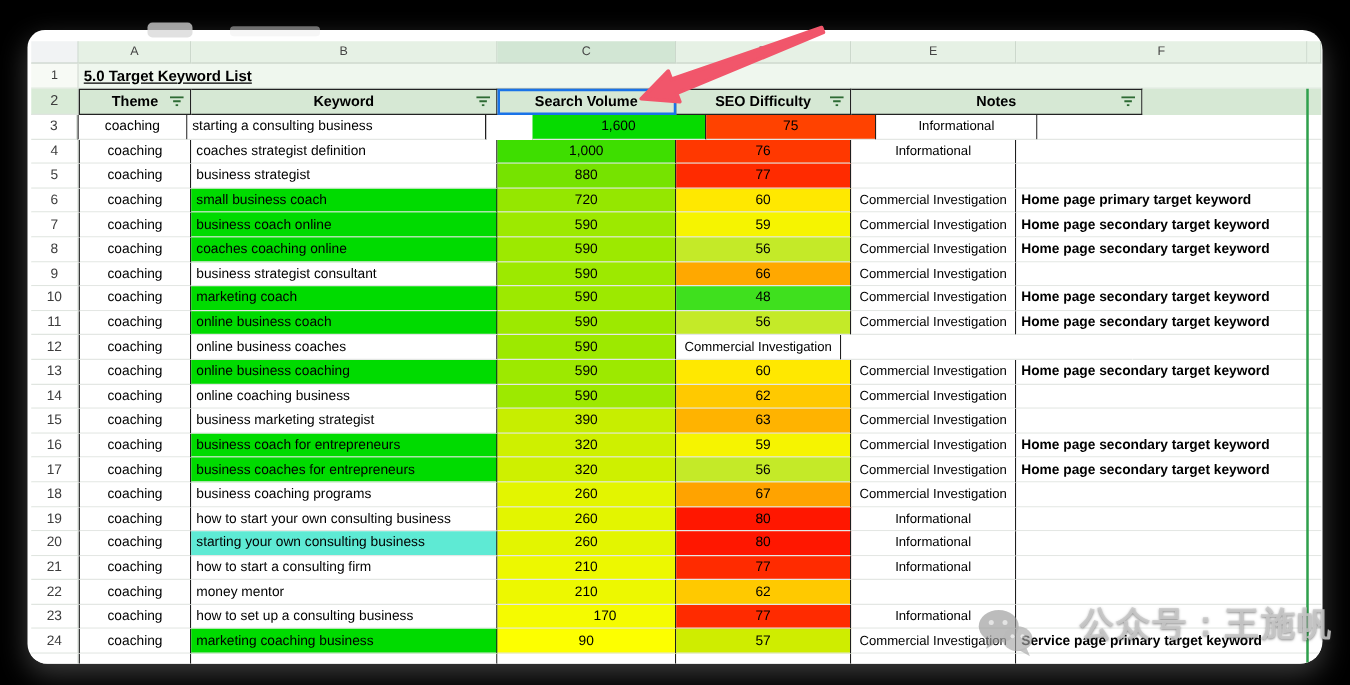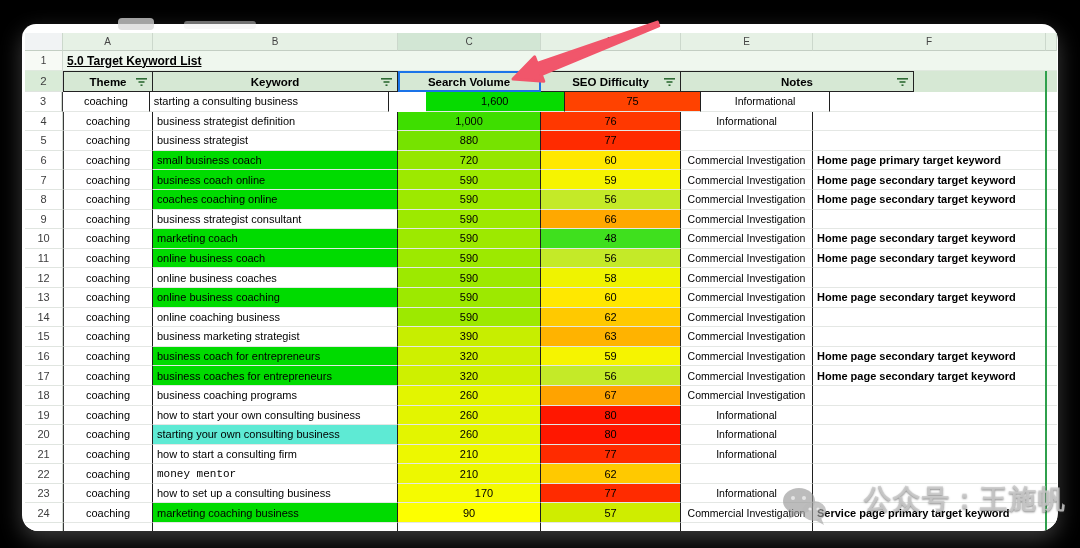--- a/index.html
+++ b/index.html
@@ -148,21 +148,21 @@
     <div class="cell c-b kw" style="background: rgb(255, 255, 255);">starting a consulting business</div>
     <div class="cell c-c vol" style="background: rgb(6, 219, 0); margin-left: 37px;">1,600</div>
     <div class="cell c-d diff" style="background: rgb(255, 66, 0);">75</div>
     <div class="cell c-e intent">Informational</div>
     <div class="cell c-f note"></div>
     <div class="cell c-g"></div>
   </div>
         <div class="row drow">
     <div class="cell c-num rownum">4</div>
     <div class="cell c-a theme">coaching</div>
-    <div class="cell c-b kw" style="background: rgb(255, 255, 255);">business strategist definition</div>
+    <div class="cell c-b kw" style="background: rgb(255, 255, 255);">coaches strategist definition</div>
     <div class="cell c-c vol" style="background: rgb(62, 222, 0);">1,000</div>
     <div class="cell c-d diff" style="background: rgb(255, 56, 0);">76</div>
     <div class="cell c-e intent">Informational</div>
     <div class="cell c-f note"></div>
     <div class="cell c-g"></div>
   </div>
         <div class="row drow">
     <div class="cell c-num rownum">5</div>
     <div class="cell c-a theme">coaching</div>
     <div class="cell c-b kw" style="background: rgb(255, 255, 255);">business strategist</div>
@@ -230,21 +230,20 @@
     <div class="cell c-d diff" style="background: rgb(196, 234, 40);">56</div>
     <div class="cell c-e intent">Commercial Investigation</div>
     <div class="cell c-f note">Home page secondary target keyword</div>
     <div class="cell c-g"></div>
   </div>
         <div class="row drow">
     <div class="cell c-num rownum">12</div>
     <div class="cell c-a theme">coaching</div>
     <div class="cell c-b kw" style="background: rgb(255, 255, 255);">online business coaches</div>
     <div class="cell c-c vol" style="background: rgb(157, 233, 0);">590</div>
-    <div class="cell c-d diff" style="background: rgb(239, 243, 0);">58</div>
     <div class="cell c-e intent">Commercial Investigation</div>
     <div class="cell c-f note"></div>
     <div class="cell c-g"></div>
   </div>
         <div class="row drow">
     <div class="cell c-num rownum">13</div>
     <div class="cell c-a theme">coaching</div>
     <div class="cell c-b kw" style="background: rgb(0, 219, 0);">online business coaching</div>
     <div class="cell c-c vol" style="background: rgb(157, 233, 0);">590</div>
     <div class="cell c-d diff" style="background: rgb(255, 232, 0);">60</div>
@@ -328,21 +327,21 @@
     <div class="cell c-b kw" style="background: rgb(255, 255, 255);">how to start a consulting firm</div>
     <div class="cell c-c vol" style="background: rgb(237, 248, 0);">210</div>
     <div class="cell c-d diff" style="background: rgb(255, 43, 0);">77</div>
     <div class="cell c-e intent">Informational</div>
     <div class="cell c-f note"></div>
     <div class="cell c-g"></div>
   </div>
         <div class="row drow">
     <div class="cell c-num rownum">22</div>
     <div class="cell c-a theme">coaching</div>
-    <div class="cell c-b kw" style="background: rgb(255, 255, 255); font-family: Liberation Mono, monospace;">money mentor</div>
+    <div class="cell c-b kw" style="background: rgb(255, 255, 255);">money mentor</div>
     <div class="cell c-c vol" style="background: rgb(237, 248, 0);">210</div>
     <div class="cell c-d diff" style="background: rgb(255, 201, 0);">62</div>
     <div class="cell c-e intent"></div>
     <div class="cell c-f note"></div>
     <div class="cell c-g"></div>
   </div>
         <div class="row drow">
     <div class="cell c-num rownum">23</div>
     <div class="cell c-a theme">coaching</div>
     <div class="cell c-b kw" style="background: rgb(255, 255, 255);">how to set up a consulting business</div>

